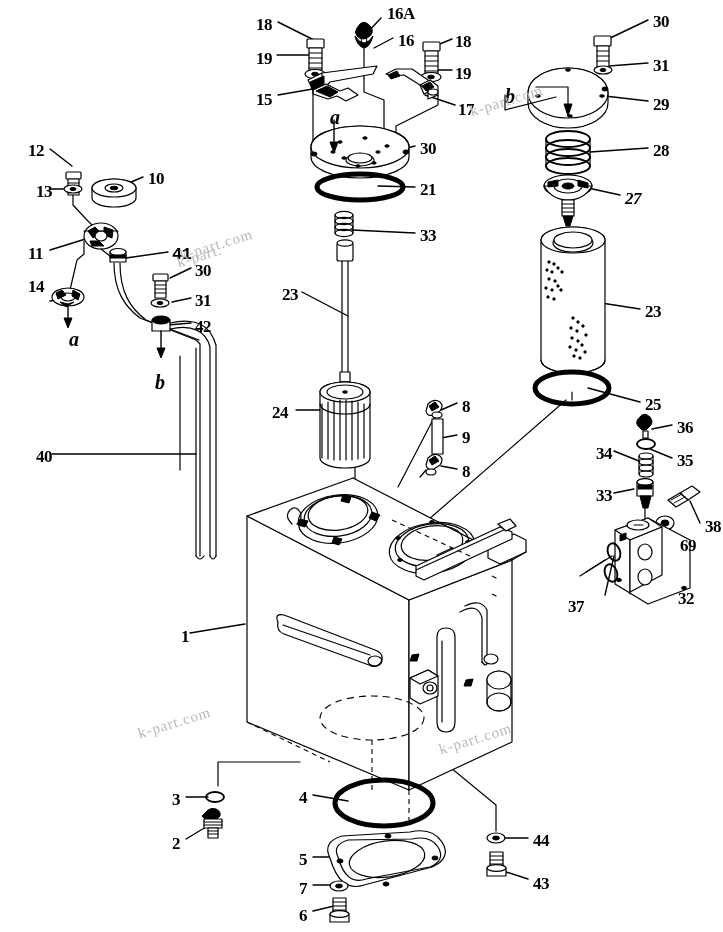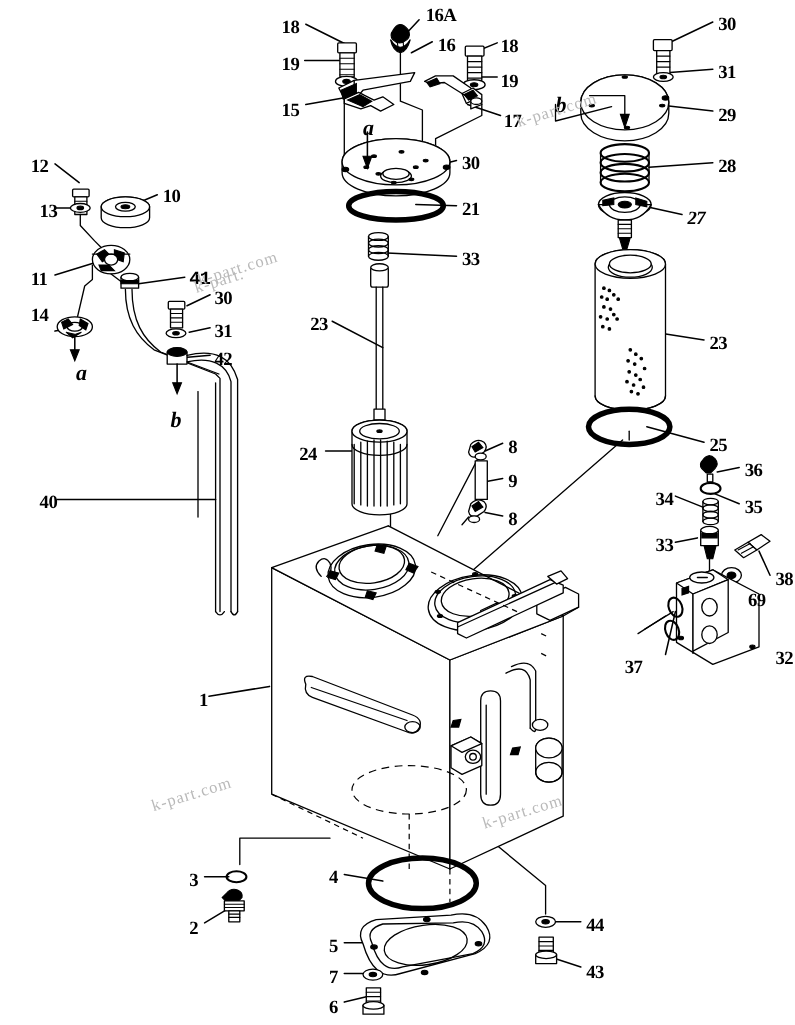--- a/index.html
+++ b/index.html
@@ -619,21 +619,21 @@
       <div class="lbl num" style="left: 462px; top: 429px;">9</div>
       <div class="lbl num" style="left: 462px; top: 463px;">8</div>
       <div class="lbl num" style="left: 677px; top: 419px;">36</div>
       <div class="lbl num" style="left: 677px; top: 452px;">35</div>
       <div class="lbl num" style="left: 596px; top: 445px;">34</div>
       <div class="lbl num" style="left: 596px; top: 487px;">33</div>
       <div class="lbl num" style="left: 705px; top: 518px;">38</div>
       <div class="lbl num" style="left: 680px; top: 537px;">69</div>
       <div class="lbl num" style="left: 36px; top: 448px;">40</div>
       <div class="lbl num" style="left: 568px; top: 598px;">37</div>
-      <div class="lbl num" style="left: 678px; top: 590px; margin-left: 27px;">32</div>
+      <div class="lbl num" style="left: 678px; top: 590px;">32</div>
       <div class="lbl num" style="left: 181px; top: 628px;">1</div>
       <div class="lbl num" style="left: 172px; top: 791px;">3</div>
       <div class="lbl num" style="left: 299px; top: 789px;">4</div>
       <div class="lbl num" style="left: 172px; top: 835px;">2</div>
       <div class="lbl num" style="left: 533px; top: 832px;">44</div>
       <div class="lbl num" style="left: 299px; top: 851px;">5</div>
       <div class="lbl num" style="left: 533px; top: 875px;">43</div>
       <div class="lbl num" style="left: 299px; top: 880px;">7</div>
       <div class="lbl num" style="left: 299px; top: 907px;">6</div>
     </div>

